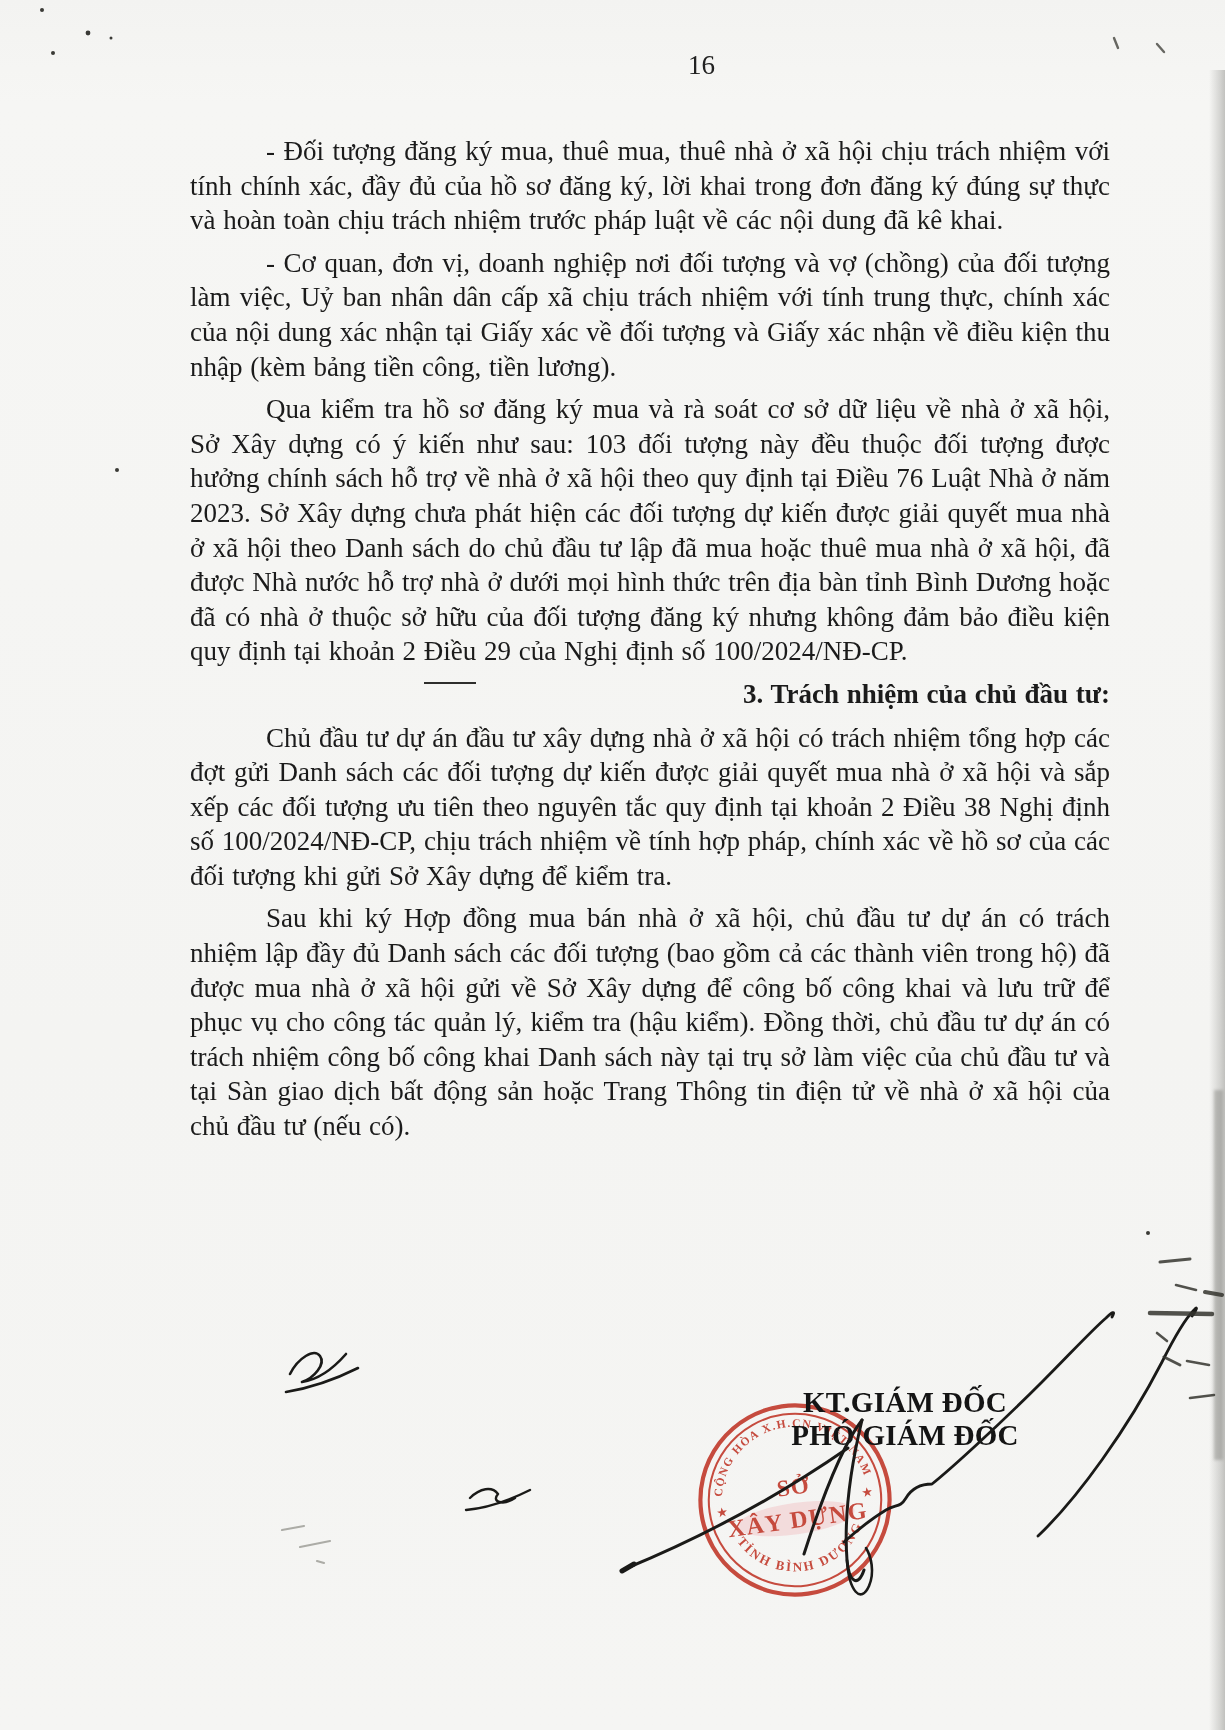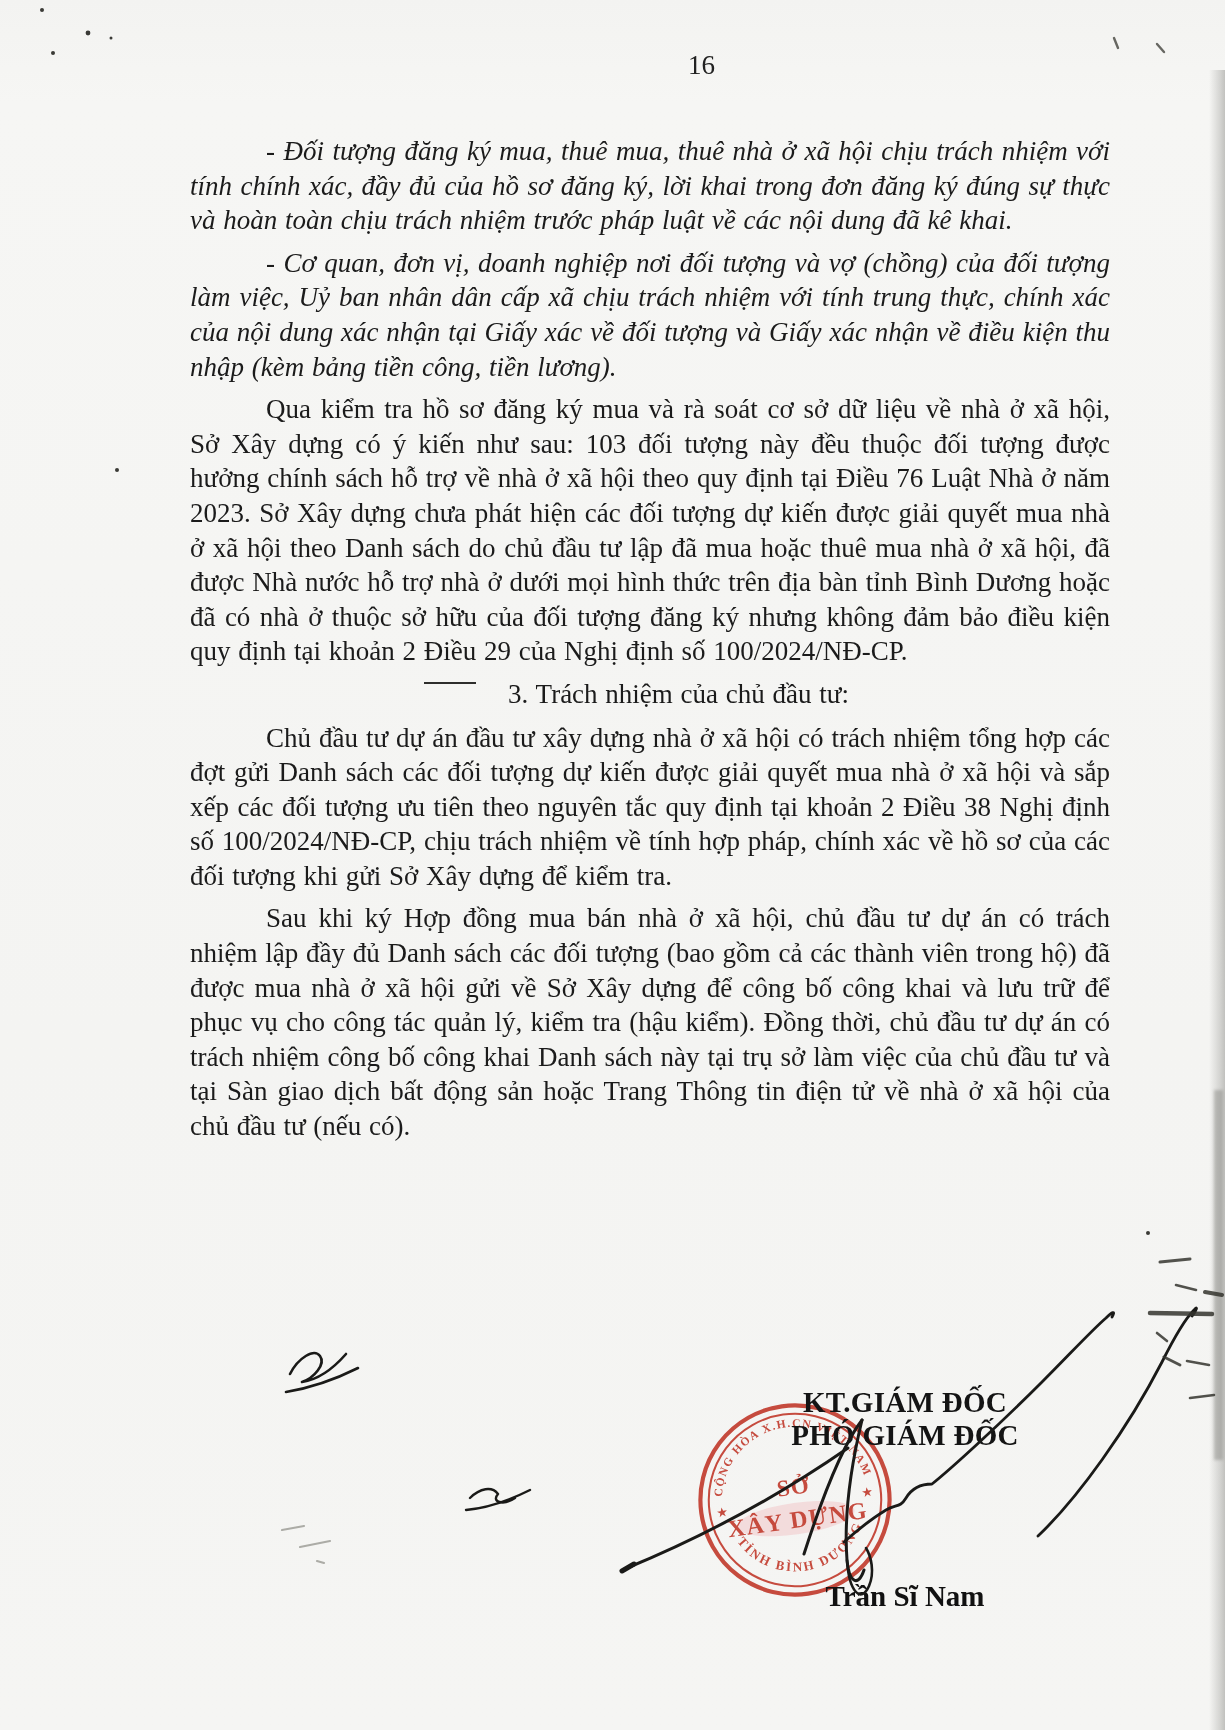--- a/index.html
+++ b/index.html
@@ -16,22 +16,22 @@
   .page-number{
     position:absolute; left:595px; top:50px; width:120px;
     text-align:right; font-size:27px; color:#222;
   }
   .body-text{
     position:absolute; left:190px; top:134px; width:920px;
     font-size:27px; line-height:34.6px; text-align:justify;
     word-spacing:1px; color:#1b1b1b;
   }
   .para{ margin:0 0 8px 0; text-indent:76px; }
-  .para.italic{ font-style:italic; }
-  .para.heading{ font-weight:normal; text-indent:57px; margin:6px 0 9px 0; text-align:center; }
+  .para.italic{ }
+  .para.heading{ font-weight:bold; text-indent:57px; margin:6px 0 9px 0; text-align:right; }
   .u-mark{ border-bottom:2.5px solid #2e2e2c; padding-bottom:16px; }
   .recipients{
     position:absolute; left:192px; top:1388px; width:360px; color:#1f1f1f;
   }
   .rec-heading{
     font-weight:bold; font-style:italic; font-size:25px; margin-bottom:5px;
   }
   .rec-item{ font-size:23px; line-height:26.5px; }
   .sig-titles{
     position:absolute; left:730px; top:1386px; width:350px;
@@ -74,21 +74,20 @@
       <p class="para regular">Chủ đầu tư dự án đầu tư xây dựng nhà ở xã hội có trách nhiệm tổng hợp các đợt gửi Danh sách các đối tượng dự kiến được giải quyết mua nhà ở xã hội và sắp xếp các đối tượng ưu tiên theo nguyên tắc quy định tại khoản 2 Điều 38 Nghị định số 100/2024/NĐ-CP, chịu trách nhiệm về tính hợp pháp, chính xác về hồ sơ của các đối tượng khi gửi Sở Xây dựng để kiểm tra.</p>
       <p class="para regular">Sau khi ký Hợp đồng mua bán nhà ở xã hội, chủ đầu tư dự án có trách nhiệm lập đầy đủ Danh sách các đối tượng (bao gồm cả các thành viên trong hộ) đã được mua nhà ở xã hội gửi về Sở Xây dựng để công bố công khai và lưu trữ để phục vụ cho công tác quản lý, kiểm tra (hậu kiểm). Đồng thời, chủ đầu tư dự án có trách nhiệm công bố công khai Danh sách này tại trụ sở làm việc của chủ đầu tư và tại Sàn giao dịch bất động sản hoặc Trang Thông tin điện tử về nhà ở xã hội của chủ đầu tư (nếu có).</p>
     </div>
 
 
   <div class="sig-titles">
     <div>KT.GIÁM ĐỐC</div>
     <div>PHÓ GIÁM ĐỐC</div>
   </div>
 
-  <div class="signer-name">Trần Sĩ Nam</div>
 
   <svg class="stamp-svg" viewBox="0 0 220 220">
     <g transform="rotate(-8 110 110)">
       <defs>
         <path id="arcTop" d="M 31 110 A 79 79 0 0 1 189 110" fill="none"></path>
         <path id="arcBot" d="M 34.7 126 A 77 77 0 0 0 185.3 126" fill="none"></path>
       </defs>
       <circle cx="110" cy="110" r="102" fill="none" stroke="#c1392b" stroke-width="4.5"></circle>
       <circle cx="110" cy="110" r="93" fill="none" stroke="#c1392b" stroke-width="2.2"></circle>
       <ellipse cx="108" cy="130" rx="64" ry="17" fill="rgba(236,108,122,0.20)"></ellipse>

